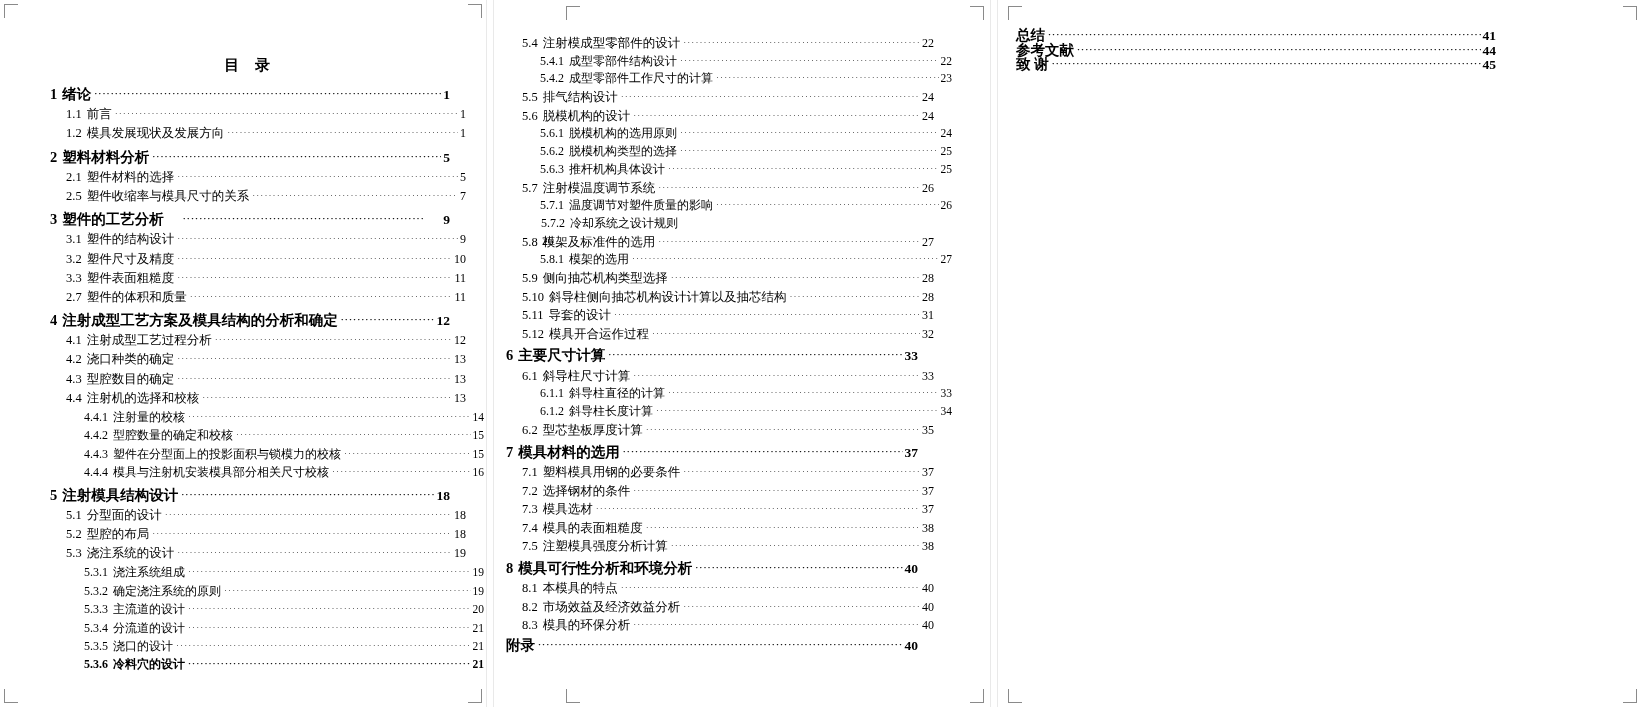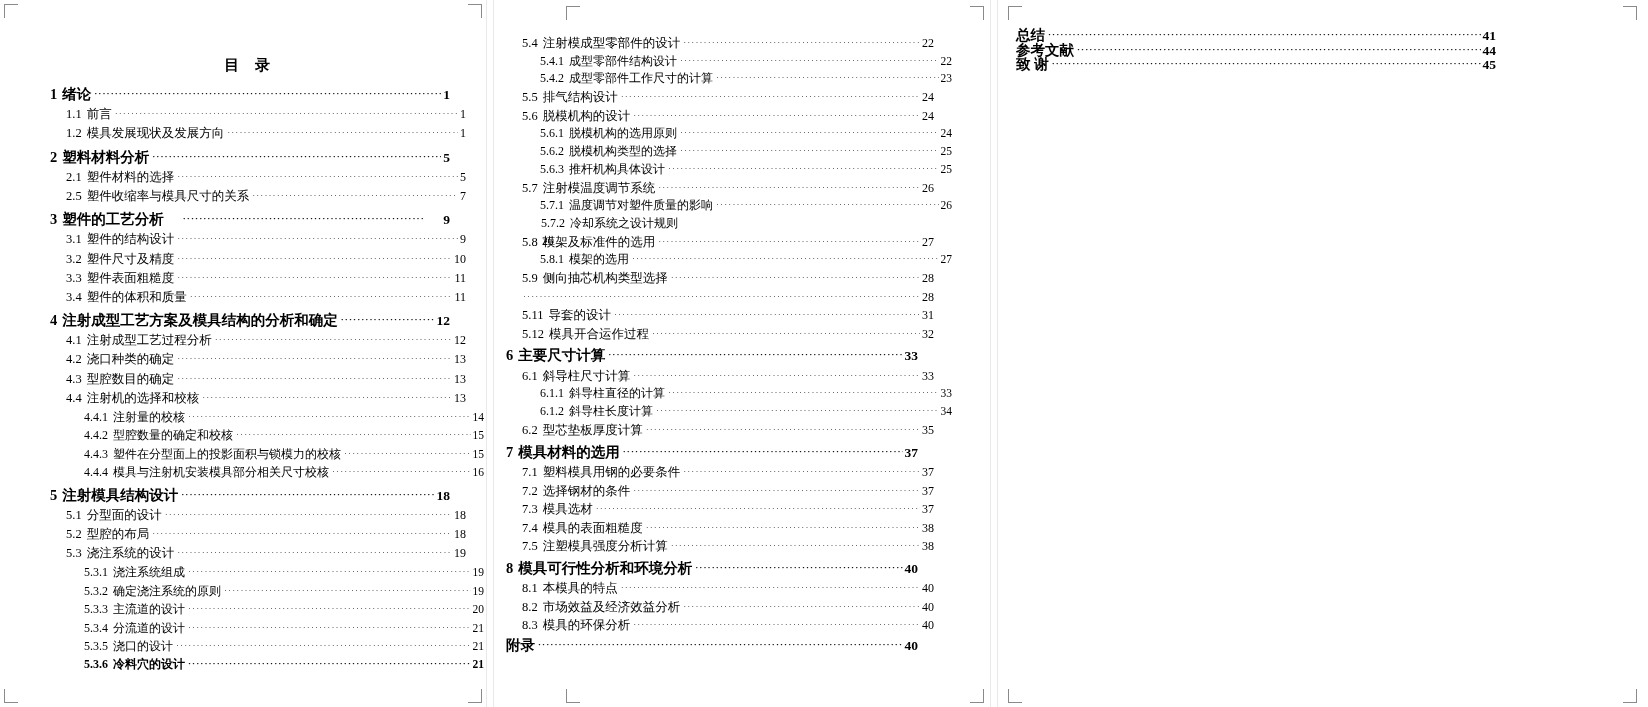--- a/index.html
+++ b/index.html
@@ -178,21 +178,21 @@
             <span class="toc-label"><span class="num">3.2</span><span>塑件尺寸及精度</span></span>
             <span class="toc-dots">········································································································································································································</span>
             <span class="toc-page">10</span>
           </li>
           <li class="toc-row lvl2" style="height: 19.1794px; line-height: 19.1794px;">
             <span class="toc-label"><span class="num">3.3</span><span>塑件表面粗糙度</span></span>
             <span class="toc-dots">········································································································································································································</span>
             <span class="toc-page">11</span>
           </li>
           <li class="toc-row lvl2" style="height: 19.1794px; line-height: 19.1794px;">
-            <span class="toc-label"><span class="num">3.4</span><span>塑件的体积和质量</span></span>
+            <span class="toc-label"><span class="num">2.7</span><span>塑件的体积和质量</span></span>
             <span class="toc-dots">········································································································································································································</span>
             <span class="toc-page">11</span>
           </li>
           <li class="toc-row lvl1" style="height: 22.2481px; line-height: 22.2481px;">
             <span class="toc-label"><span class="num">4</span><span>注射成型工艺方案及模具结构的分析和确定</span></span>
             <span class="toc-dots">········································································································································································································</span>
             <span class="toc-page">12</span>
           </li>
           <li class="toc-row lvl2" style="height: 19.1794px; line-height: 19.1794px;">
             <span class="toc-label"><span class="num">4.1</span><span>注射成型工艺过程分析</span></span>
@@ -362,20 +362,21 @@
             <span class="toc-label"><span class="num">5.8.1</span><span>模架的选用</span></span>
             <span class="toc-dots">········································································································································································································</span>
             <span class="toc-page">27</span>
           </li>
           <li class="toc-row lvl2" style="height: 18.5522px; line-height: 18.5522px;">
             <span class="toc-label"><span class="num">5.9</span><span>侧向抽芯机构类型选择</span></span>
             <span class="toc-dots">········································································································································································································</span>
             <span class="toc-page">28</span>
           </li>
           <li class="toc-row lvl2" style="height: 18.5522px; line-height: 18.5522px;">
+            <span class="toc-label"><span class="num">5.10</span><span>斜导柱侧向抽芯机构设计计算以及抽芯结构</span></span>
             <span class="toc-dots">········································································································································································································</span>
             <span class="toc-page">28</span>
           </li>
           <li class="toc-row lvl2" style="height: 18.5522px; line-height: 18.5522px;">
             <span class="toc-label"><span class="num">5.11</span><span>导套的设计</span></span>
             <span class="toc-dots">········································································································································································································</span>
             <span class="toc-page">31</span>
           </li>
           <li class="toc-row lvl2" style="height: 18.5522px; line-height: 18.5522px;">
             <span class="toc-label"><span class="num">5.12</span><span>模具开合运作过程</span></span>

